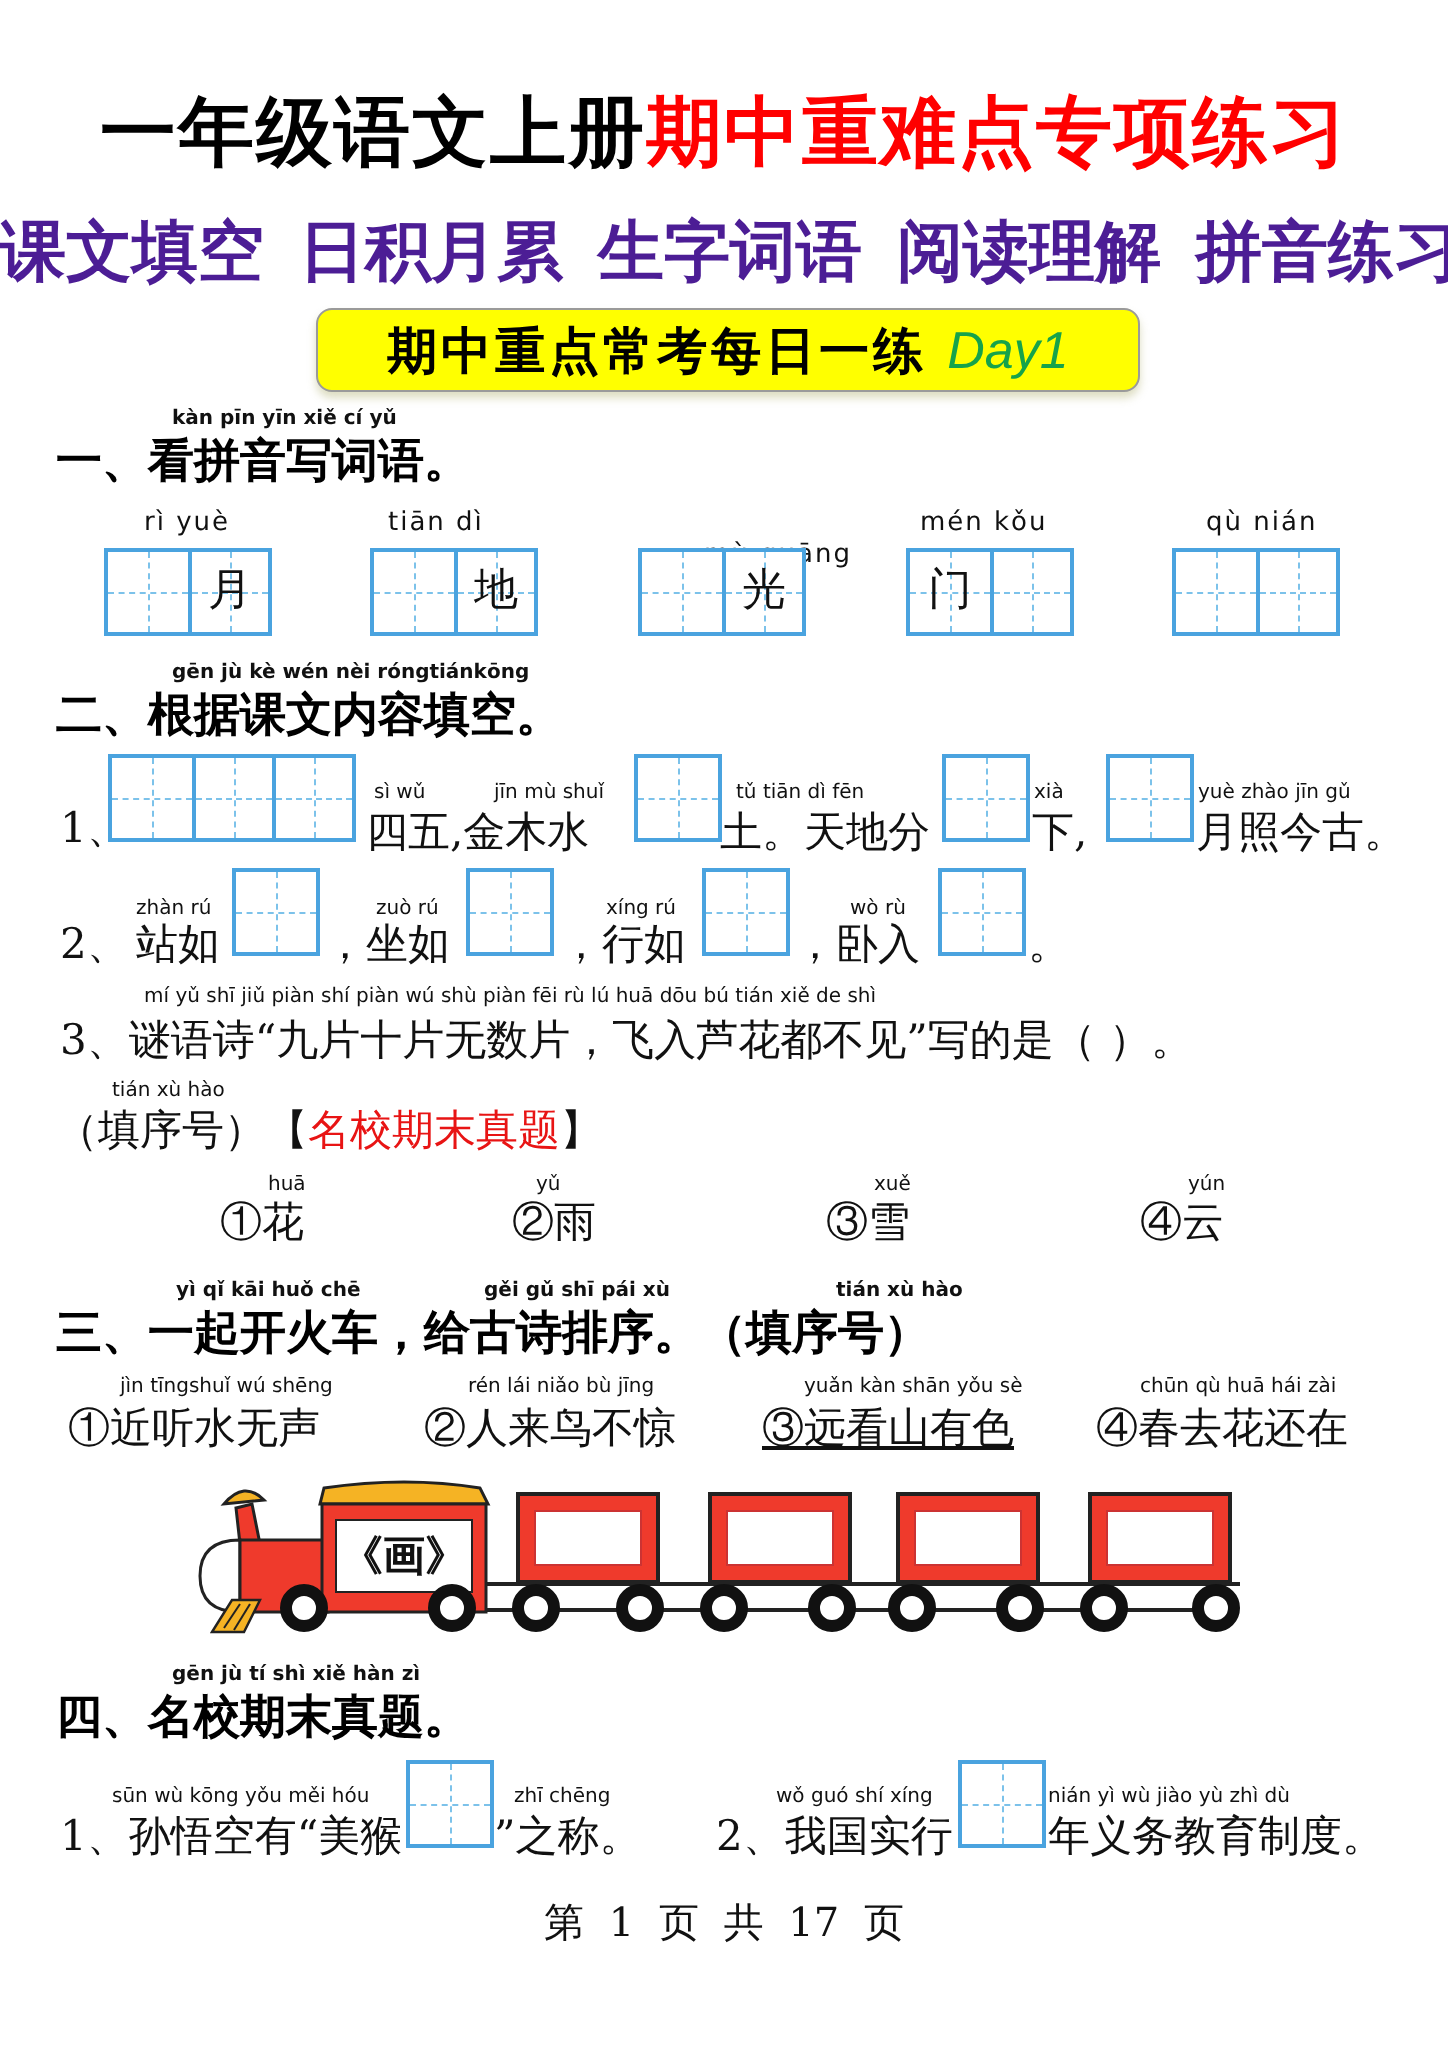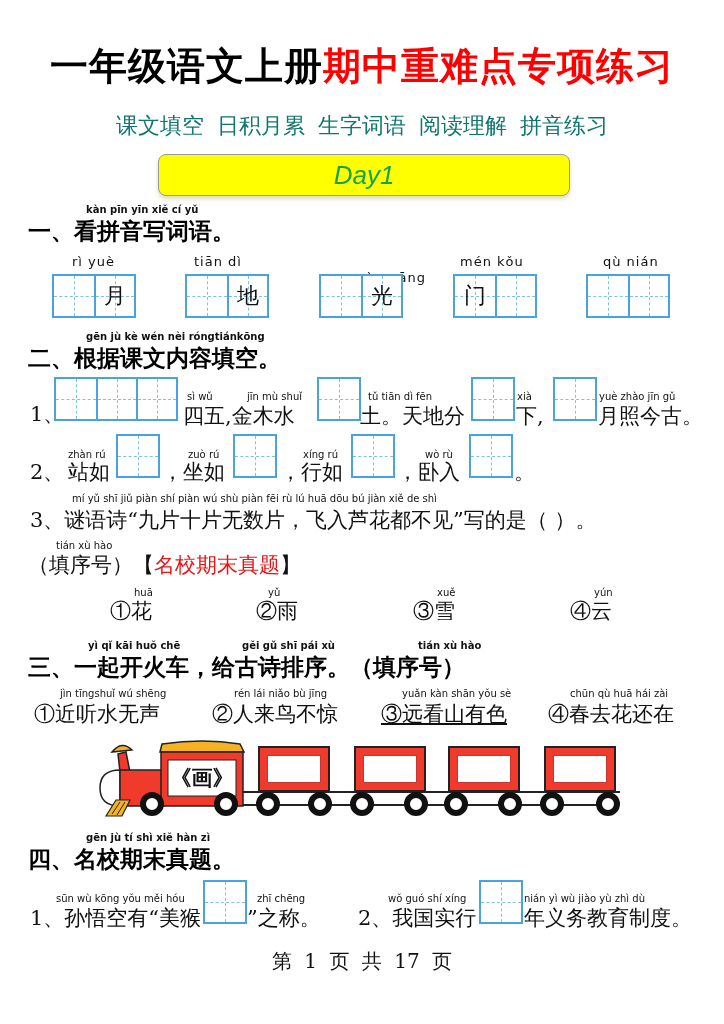--- a/index.html
+++ b/index.html
@@ -8,21 +8,21 @@
 
   .abs { position: absolute; }
 
   
   .title { position: absolute; left: 0; top: 42px; width: 724px; text-align: center;
     font-family: "DejaVu Serif", serif; font-weight: bold; font-size: 38px; letter-spacing: 1px; line-height: 48px; white-space: nowrap; }
   .title .black { color: #000; }
   .title .red { color: #ff0000; }
 
   .subtitle { position: absolute; left: 0; top: 108px; width: 724px; text-align: center;
-    font-family: "DejaVu Sans", sans-serif; font-weight: normal; font-size: 22px; color: #0f766e; line-height: 36px; white-space: nowrap; word-spacing: 6px; }
+    font-family: "DejaVu Sans", sans-serif; font-weight: bold; font-size: 33px; color: #4c1d95; line-height: 36px; white-space: nowrap; word-spacing: 6px; }
 
   .banner { position: absolute; left: 158px; top: 154px; width: 412px; height: 42px;
     background: #ffff00; border: 1px solid #9a9a9a; border-radius: 8px;
     box-shadow: 0 3px 4px rgba(180,180,120,0.45);
     display: flex; align-items: center; justify-content: center; gap: 10px; }
   .banner .cn { font-family: "DejaVu Sans", sans-serif; font-weight: bold; font-size: 25px; color: #000; letter-spacing: 2px; }
   .banner .day { font-family: "Liberation Sans", sans-serif; font-style: italic; font-size: 26px; color: #16a34a; }
 
   
   .sec { position: absolute; font-family: "DejaVu Sans", sans-serif; font-weight: bold; font-size: 23px; color: #000; white-space: nowrap; line-height: 30px; }
@@ -49,20 +49,21 @@
 
   .footer { position: absolute; left: 0; top: 948px; width: 724px; text-align: center;
     font-family: "DejaVu Serif", serif; font-size: 20px; color: #111; word-spacing: 6px; }
 </style>
 </head>
 <body>
 
 <div class="title"><span class="black">一年级语文上册</span><span class="red">期中重难点专项练习</span></div>
 <div class="subtitle">课文填空 日积月累 生字词语 阅读理解 拼音练习</div>
 <div class="banner">
+  <span class="cn">期中重点常考每日一练</span>
   <span class="day">Day1</span>
 </div>
 
 <div class="py py-b" style="left:86px; top:204px;">kàn pīn yīn xiě cí  yǔ</div>
 <div class="sec" style="left:28px; top:216px;">一、看拼音写词语。</div>
 
 <div class="py py-m" style="left:72px; top:256px;">rì   yuè</div>
 <div class="grid" style="left:52px; top:274px;">
   <div class="cell">
       <span></span>
@@ -159,21 +160,21 @@
     <div class="cell"></div>
   </div>
 
 <div class="py" style="left:425px; top:449px;">wò  rù</div>
 <div class="body-text" style="left:397px; top:458px;">，卧入</div>
 <div class="grid" style="left:469px; top:434px;">
     <div class="cell"></div>
   </div>
 <div class="body-text" style="left:514px; top:458px;">。</div>
 
-<div class="py" style="left:72px; top:493px;">mí  yǔ  shī    jiǔ piàn shí piàn wú  shù piàn       fēi  rù  lú  huā dōu  bú  jiàn   xiě  de  shì</div>
+<div class="py" style="left:72px; top:493px;">mí  yǔ  shī    jiǔ piàn shí piàn wú  shù piàn       fēi  rù  lú  huā dōu  bú  tián   xiě  de  shì</div>
 <div class="body-text" style="left:30px; top:506px;">3、谜语诗“九片十片无数片，飞入芦花都不见”写的是（      ）。</div>
 <div class="py" style="left:56px; top:540px;">tián xù hào</div>
 <div class="body-text" style="left:28px; top:551px;"><span>（填序号）【</span><span class="red-text">名校期末真题</span><span>】</span></div>
 
 <div class="py" style="left:134px; top:587px;">huā</div>
 <div class="body-text" style="left:110px; top:597px;">①花</div>
 <div class="py" style="left:268px; top:587px;">yǔ</div>
 <div class="body-text" style="left:256px; top:597px;">②雨</div>
 <div class="py" style="left:437px; top:587px;">xuě</div>
 <div class="body-text" style="left:413px; top:597px;">③雪</div>

